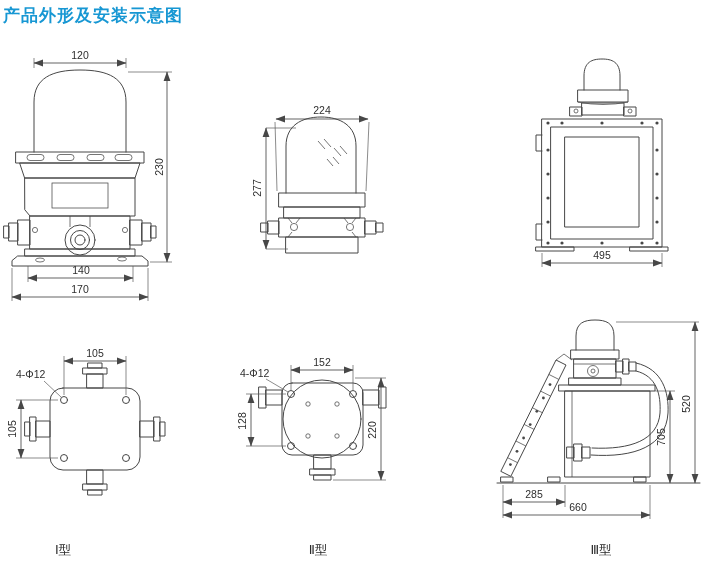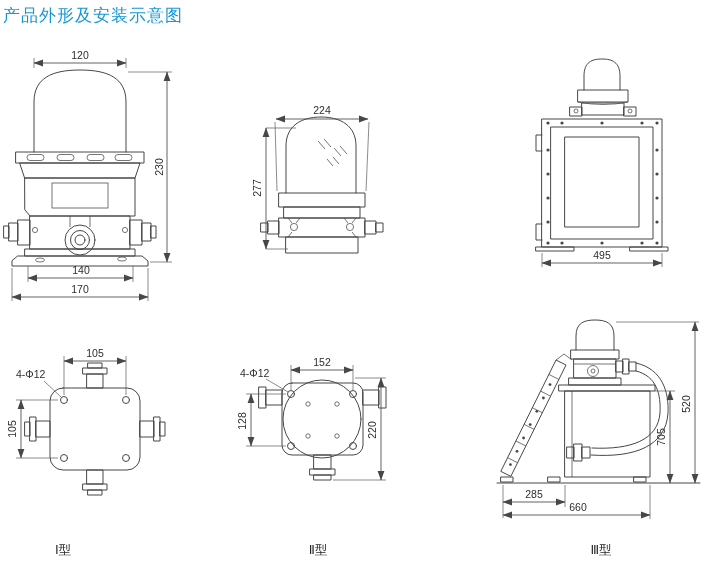--- a/index.html
+++ b/index.html
@@ -5,21 +5,21 @@
   html,body{margin:0;padding:0;background:#ffffff;}
   .canvas{
     position:relative;
     width:706px;height:567px;
     background:#ffffff;
     overflow:hidden;
     font-family:"Liberation Sans","DejaVu Sans",sans-serif;
   }
   .title{
     position:absolute;left:3px;top:4px;
-    font-size:17px;font-weight:normal;
+    font-size:17px;font-weight:bold;
     color:#1797d3;
     letter-spacing:1px;
     font-family:"Liberation Sans","DejaVu Sans",sans-serif;
   }
   svg{position:absolute;left:0;top:0;}
   .ln{fill:none;stroke:#474747;stroke-width:1;stroke-linejoin:round;stroke-linecap:round;}
   .thin{fill:none;stroke:#474747;stroke-width:.75;}
   .ext{fill:none;stroke:#5a5a5a;stroke-width:.7;}
   .dl{fill:none;stroke:#474747;stroke-width:.85;}
   .dot{fill:#474747;stroke:none;}

